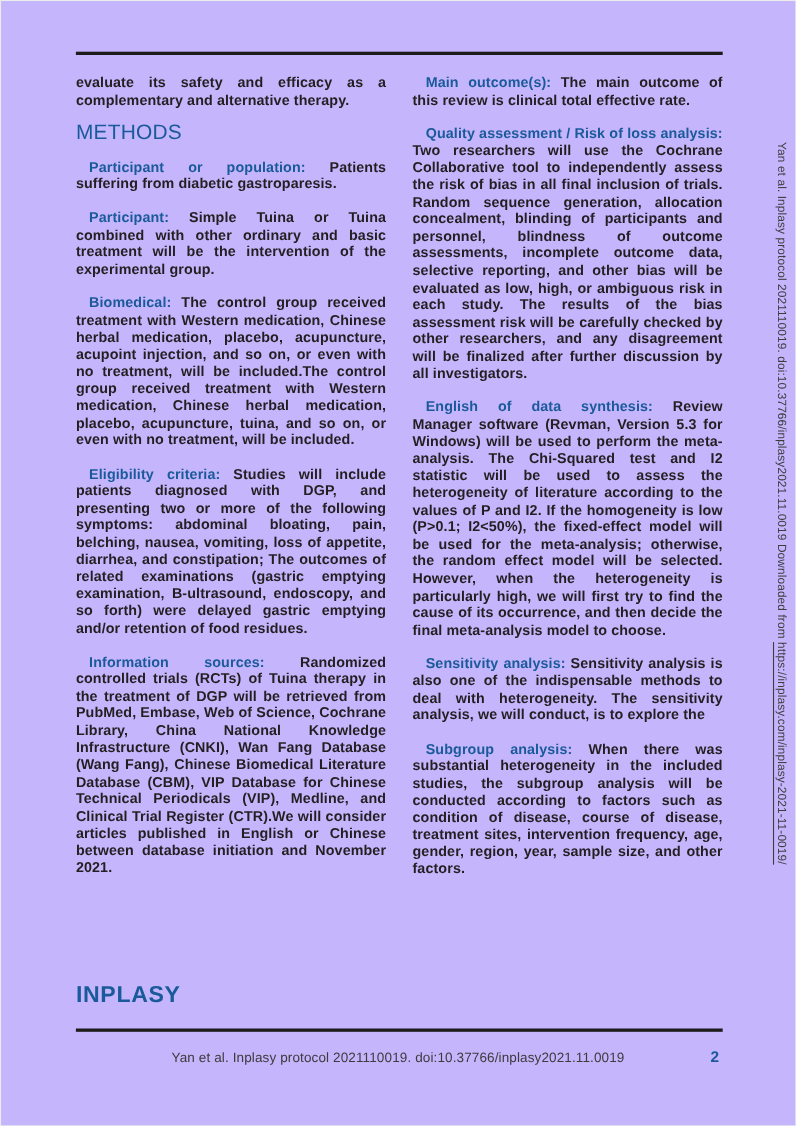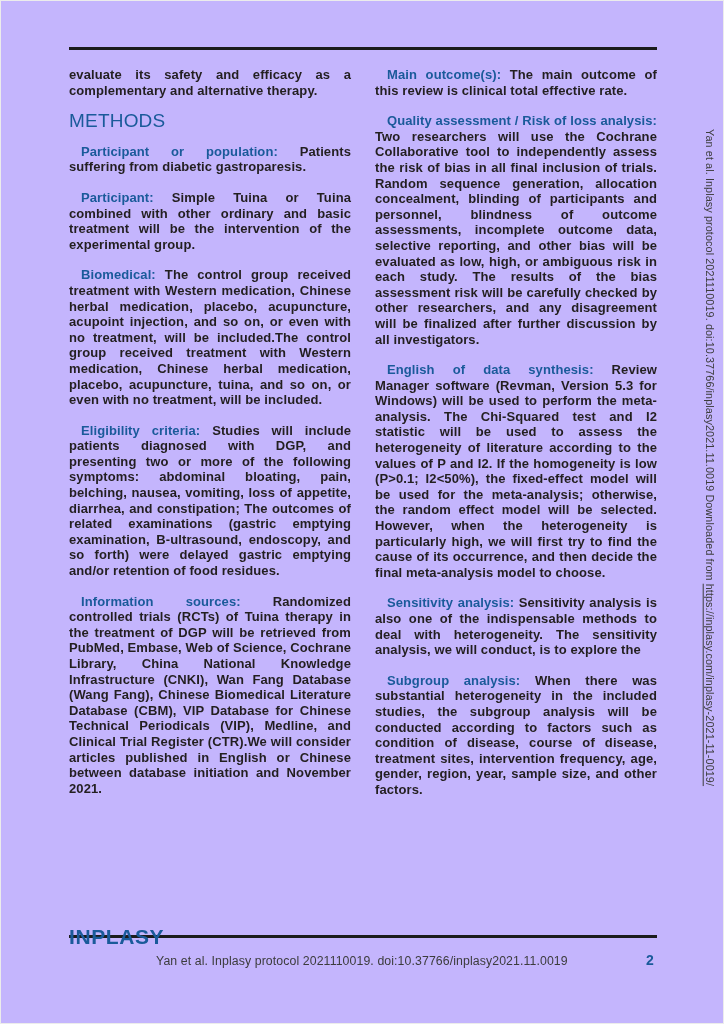--- a/index.html
+++ b/index.html
@@ -57,21 +57,21 @@
     writing-mode:vertical-rl;
     font-size:10.8px;
     line-height:14px;
     color:#3d3d3d;
     white-space:nowrap;
     letter-spacing:0.1px;
   }
   .side-citation .side-url{text-decoration:underline;color:#3d3d3d;}
   .footer-logo{
     position:absolute;
-    left:68px;top:924px;
+    left:68px;top:892px;
     font-size:21px;
     font-weight:700;
     color:#1a5a9a;
     letter-spacing:0.6px;
   }
   .footer-citation{
     position:absolute;
     left:155px;top:953px;
     font-size:12.3px;
     color:#3c3c3c;

